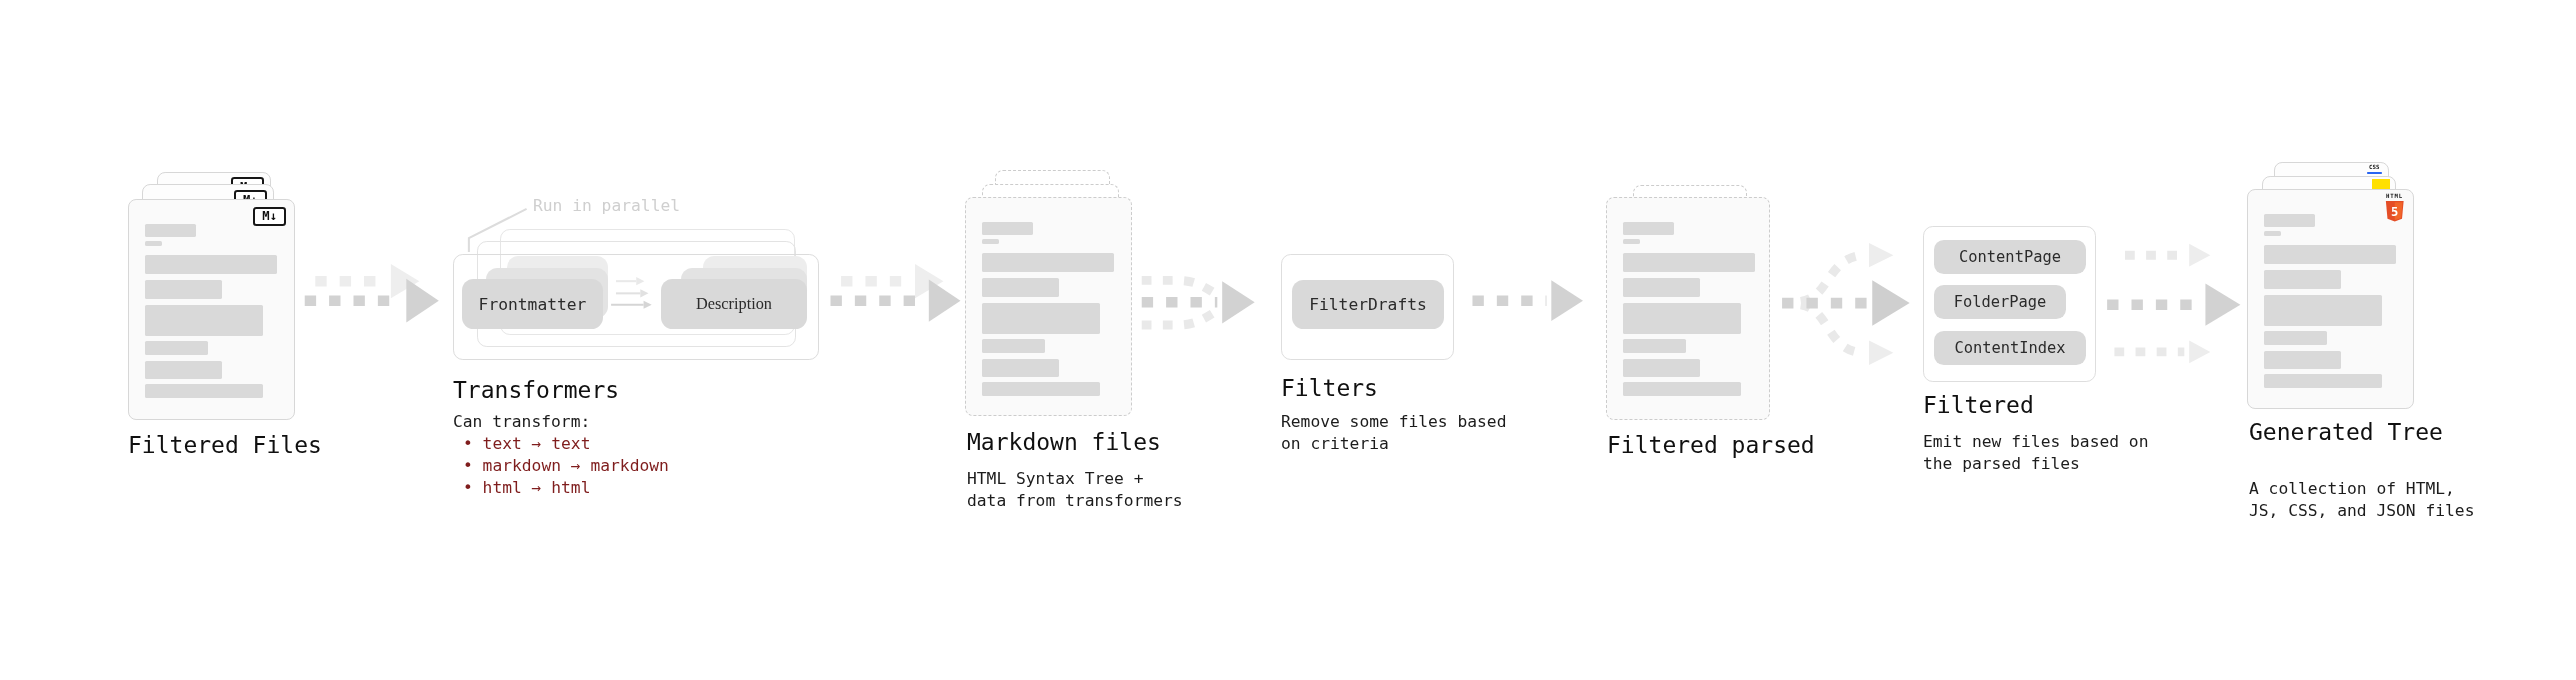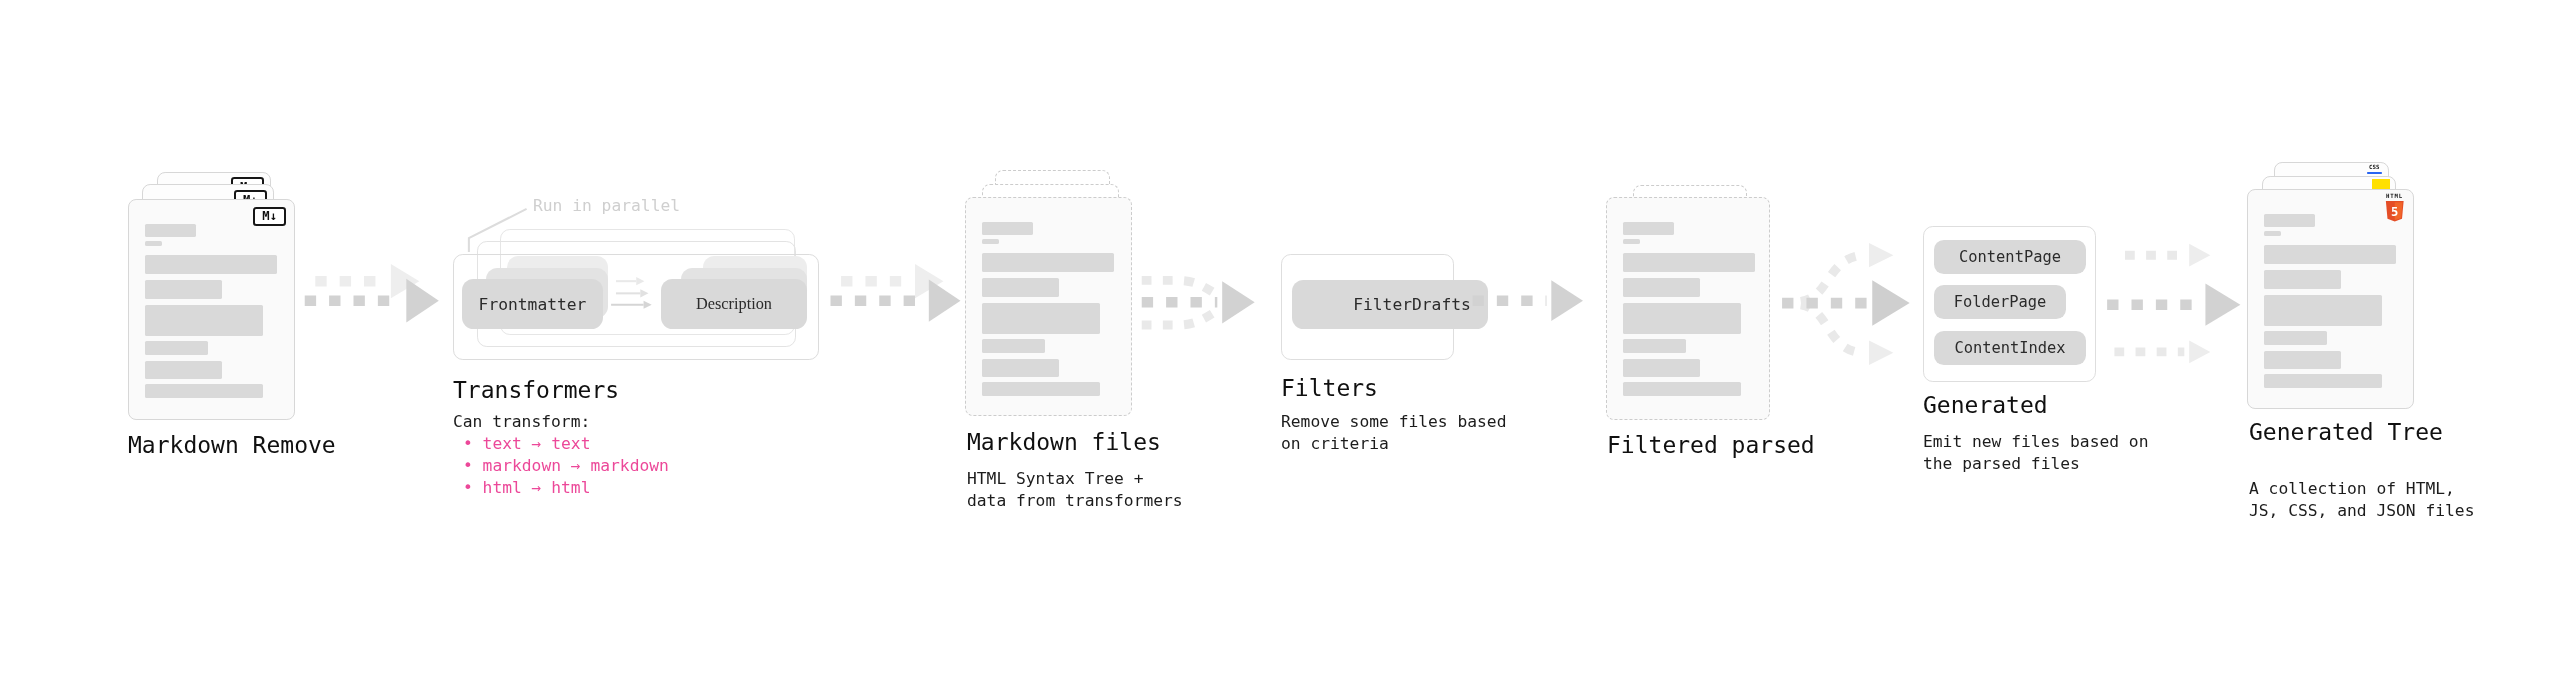--- a/index.html
+++ b/index.html
@@ -28,21 +28,21 @@
   .pill{position:absolute;background:#d9d9d9;border-radius:11.4px;display:flex;align-items:center;justify-content:center;
         font-size:16.3px;color:#2b2b2b;white-space:nowrap;}
   .pill-stack{position:absolute;}
   .pill-stack .front{left:0;top:0;width:100%;height:100%;}
   .ghost{position:absolute;border-radius:11.4px;}
   .ghost.g1{background:#e3e3e3;}
   .ghost.g2{background:#ededed;}
   .mini-pill{position:absolute;background:#d9d9d9;border-radius:9.8px;display:flex;align-items:center;justify-content:center;
              font-size:15.4px;color:#2b2b2b;white-space:nowrap;}
 
-  .bullets{position:absolute;margin:0;padding:0;list-style:none;font-size:16.3px;line-height:22px;color:#ec4899;}
+  .bullets{position:absolute;margin:0;padding:0;list-style:none;font-size:16.3px;line-height:22px;color:#7f1d1d;}
   .bullets li::before{content:"• ";}
 
   
   .html5-icon{position:absolute;width:21px;height:28px;text-align:center;}
   .html5-icon .html-word{font-size:5.7px;font-weight:bold;color:#111;letter-spacing:0.8px;line-height:5.7px;}
   .css-icon{position:absolute;width:14.6px;text-align:center;}
   .css-icon .css-word{font-size:5.7px;font-weight:bold;color:#111;line-height:5.7px;}
   .css-icon .css-bar{height:2.4px;background:#2965f1;margin-top:0.8px;border-radius:0.8px;}
   .js-icon{position:absolute;background:#ffe000;}
 
@@ -67,21 +67,21 @@
       <div class="md-badge" style="right:8.1px;top:6.5px;">M↓</div>
     <div class="bar" style="left: 16.3px; top: 24.4px; width: 51px; height: 12.2px;"></div>
         <div class="bar" style="left: 16.3px; top: 41px; width: 17px; height: 4.9px;"></div>
         <div class="bar" style="left: 16.3px; top: 55px; width: 132px; height: 18.7px;"></div>
         <div class="bar" style="left: 16.3px; top: 80px; width: 77px; height: 18.7px;"></div>
         <div class="bar" style="left: 16.3px; top: 105px; width: 118px; height: 31px;"></div>
         <div class="bar" style="left: 16.3px; top: 141px; width: 63px; height: 14px;"></div>
         <div class="bar" style="left: 16.3px; top: 161px; width: 77px; height: 18px;"></div>
         <div class="bar" style="left: 16.3px; top: 184px; width: 118px; height: 14px;"></div>
       </div>
-    <div class="stage-title" style="left:128px;top:432px;">Markdown Remove</div>
+    <div class="stage-title" style="left:128px;top:432px;">Filtered Files</div>
   </div>
 
   <div>
     <div class="annotation" style="left:533px;top:196px;">Run in parallel</div>
     <div class="outline-box" style="left:500px;top:229px;width:295px;height:106px;border-color:#e6e6e6;"></div>
     <div class="outline-box" style="left:477px;top:241px;width:319px;height:106px;border-color:#e3e3e3;"></div>
     <div class="outline-box" style="left:453px;top:254px;width:366px;height:106px;border-color:#dcdcdc;"></div>
 
     <div class="pill-stack" style="left:462px;top:279px;width:141px;height:50px;">
       <div class="ghost g2" style="right:-4.9px;top:-23px;width:101px;height:50px;"></div>
@@ -116,21 +116,21 @@
         <div class="bar" style="left: 16.3px; top: 161px; width: 77px; height: 18px;"></div>
         <div class="bar" style="left: 16.3px; top: 184px; width: 118px; height: 14px;"></div>
       </div>
     <div class="stage-title" style="left:967px;top:429px;">Markdown files</div>
     <div class="stage-desc" style="left:967px;top:468px;">HTML Syntax Tree +
 data from transformers</div>
   </div>
 
   <div>
     <div class="solid-box" style="left:1281px;top:254px;width:173px;height:106px;"></div>
-    <div class="pill" style="left:1292px;top:280px;width:152px;height:49px;padding-left:44px;">FilterDrafts</div>
+    <div class="pill" style="left:1292px;top:280px;width:152px;height:49px;">FilterDrafts</div>
     <div class="stage-title" style="left:1281px;top:375px;">Filters</div>
     <div class="stage-desc" style="left:1281px;top:411px;">Remove some files based
 on criteria</div>
   </div>
 
   <div>
     <div class="doc-card dashed back" style="left:1633px;top:185px;width:114px;height:89px;"></div>
     <div class="doc-card dashed skeleton" style="left:1606px;top:197px;width:164px;height:223px;">
         <div class="bar" style="left: 16.3px; top: 24.4px; width: 51px; height: 12.2px;"></div>
         <div class="bar" style="left: 16.3px; top: 41px; width: 17px; height: 4.9px;"></div>
@@ -142,21 +142,21 @@
         <div class="bar" style="left: 16.3px; top: 184px; width: 118px; height: 14px;"></div>
       </div>
     <div class="stage-title" style="left:1607px;top:432px;">Filtered parsed</div>
   </div>
 
   <div>
     <div class="solid-box" style="left:1923px;top:226px;width:173px;height:156px;"></div>
     <div class="mini-pill" style="left:1934px;top:240px;width:152px;height:34px;">ContentPage</div>
     <div class="mini-pill" style="left:1934px;top:285px;width:132px;height:34px;">FolderPage</div>
     <div class="mini-pill" style="left:1934px;top:331px;width:152px;height:34px;">ContentIndex</div>
-    <div class="stage-title" style="left:1923px;top:392px;">Generated</div>
+    <div class="stage-title" style="left:1923px;top:392px;">Filtered</div>
     <div class="stage-desc" style="left:1923px;top:431px;">Emit new files based on
 the parsed files</div>
   </div>
 
   <div>
     <div class="doc-card back" style="left:2274px;top:162px;width:115px;height:89px;">
       <div class="css-icon" style="right:6.5px;top:2.4px;">
         <div class="css-word">CSS</div>
         <div class="css-bar"></div>
       </div>

